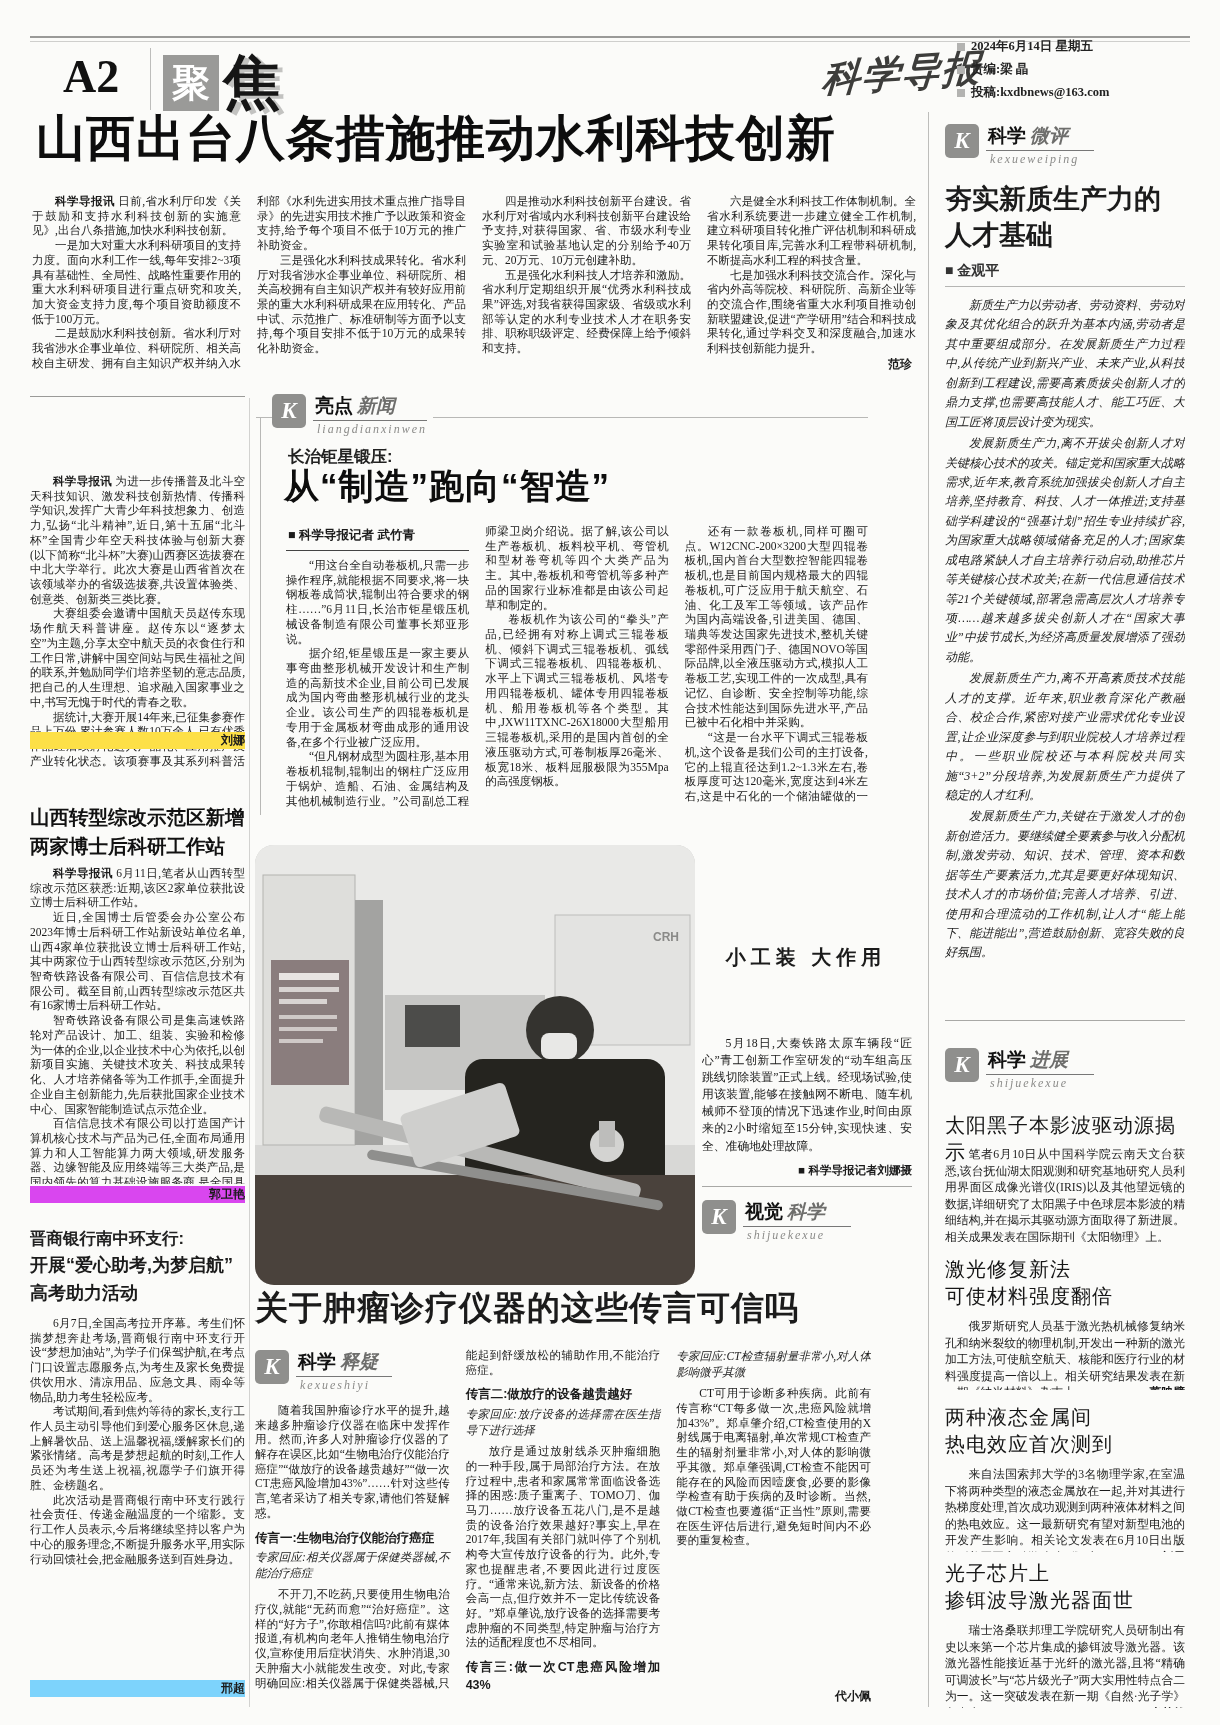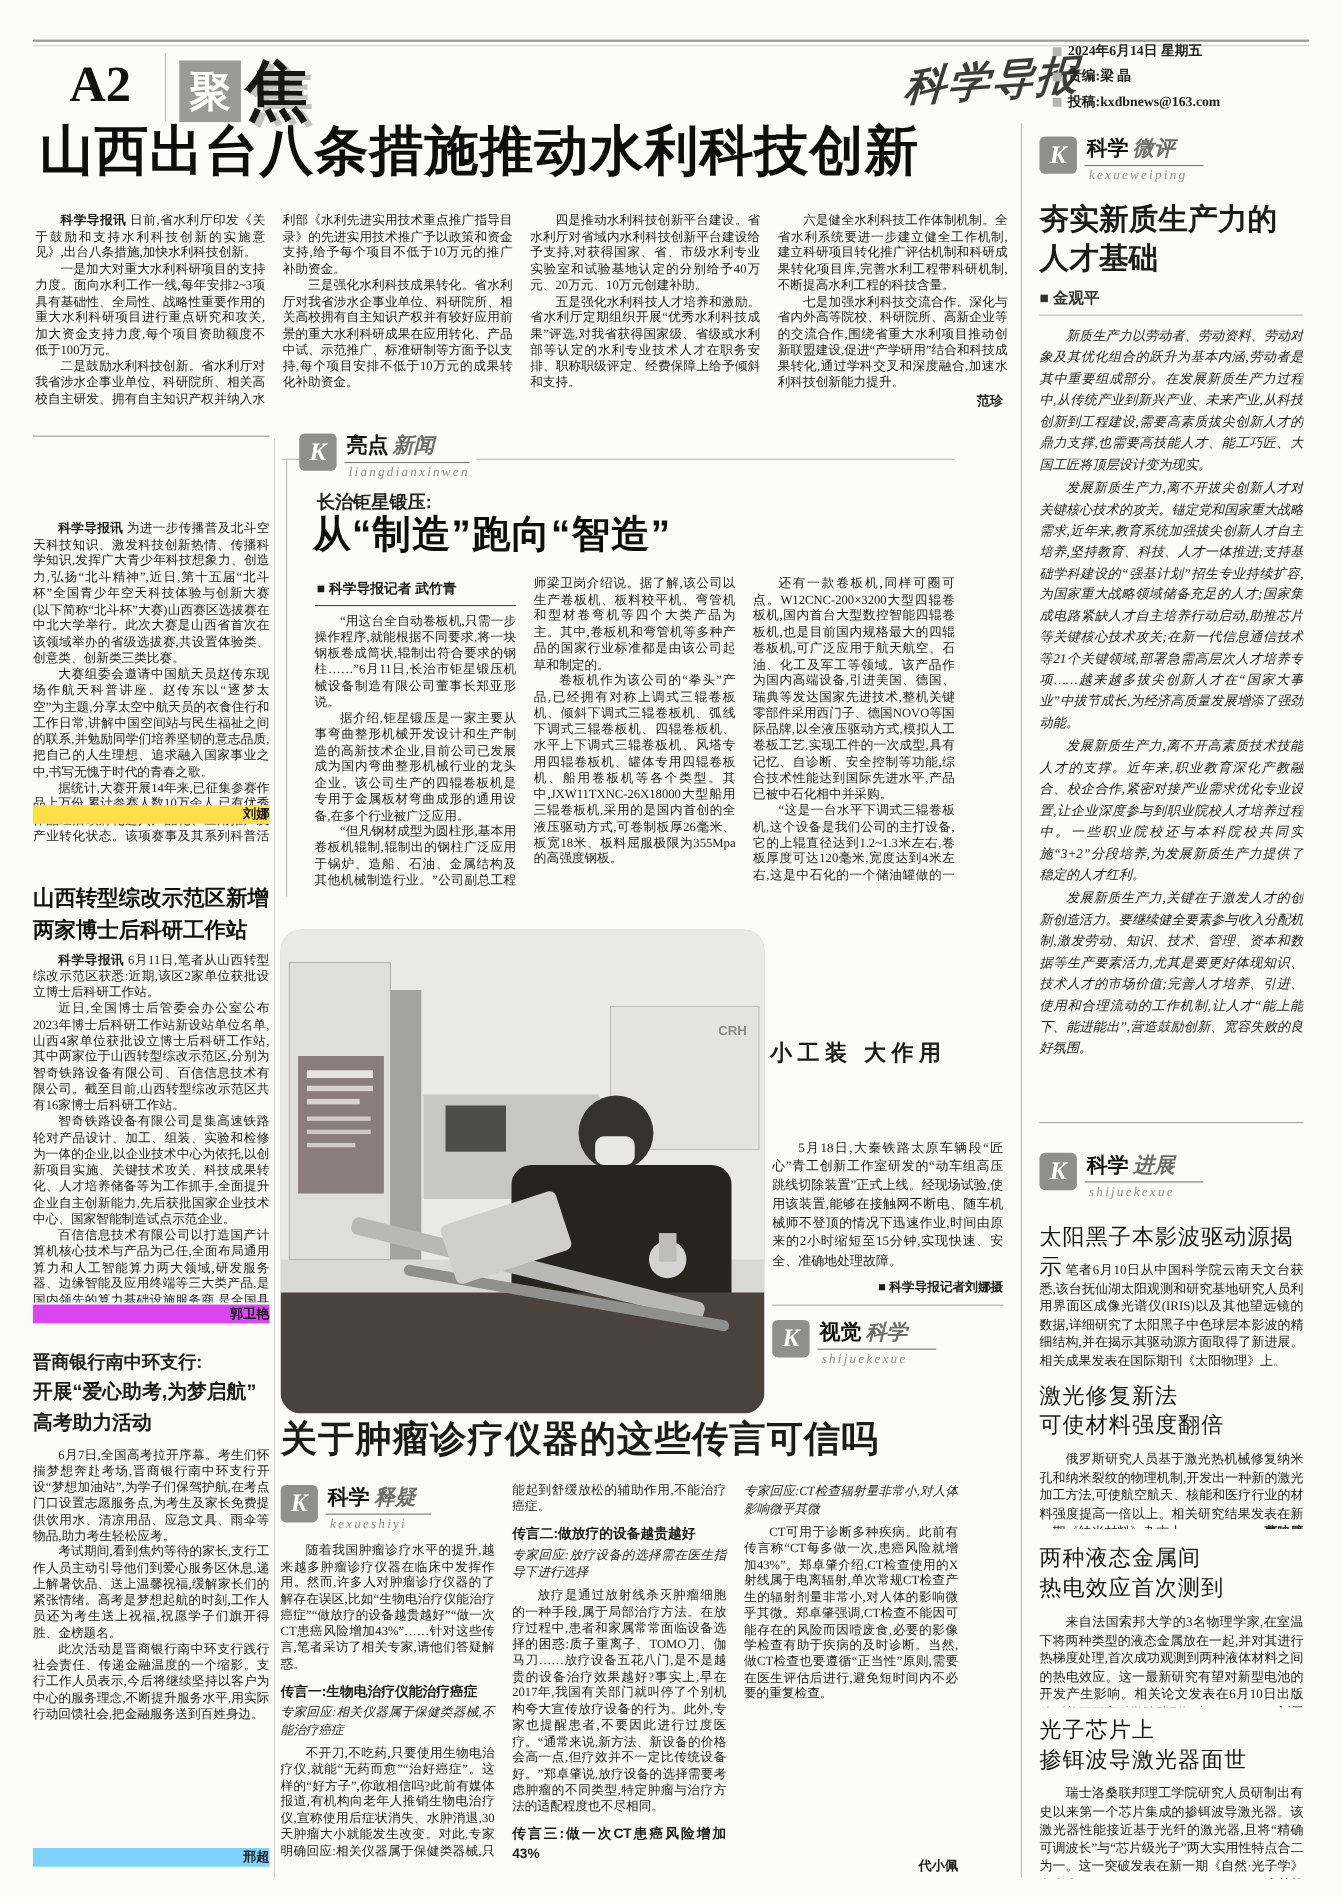--- a/index.html
+++ b/index.html
@@ -40,21 +40,21 @@
   .ks{font-family:"Liberation Serif",serif;font-style:italic;font-weight:bold;color:#6e6e6c;margin-left:4px;}
   .kpinyin{font:italic 12px "Liberation Serif",serif;color:#8b8b89;letter-spacing:2px;padding:1px 0 0 4px;}
   
   .kai{font-style:italic;font-size:12px;line-height:1.62;}
   .kai .bp{margin-bottom:2px;}
   
   .claim{font:bold 12.5px/1.4 "Liberation Sans",sans-serif;margin:9px 0 2px;text-indent:0;}
   .response{font:italic 11.5px/1.4 "Liberation Serif",serif;margin:0 0 6px;text-indent:0;color:#1e1e1e;}
   
   .photo-frame{background:#d6d6d4;overflow:hidden;}
-  .cap-title{font:600 20px "Liberation Sans",sans-serif;letter-spacing:5px;text-align:left;}
+  .cap-title{font:600 20px "Liberation Sans",sans-serif;letter-spacing:5px;text-align:center;}
   .credit{font:bold 11.5px "Liberation Sans",sans-serif;text-align:right;}
 </style>
 </head>
 <body>
 
 <div id="page">
 
   <div class="abs rule" style="left:30px;top:36px;width:1160px;height:2px;"></div>
   <div class="abs" style="left:30px;top:41px;width:1160px;height:1px;background:#cfcfcd;"></div>
 

